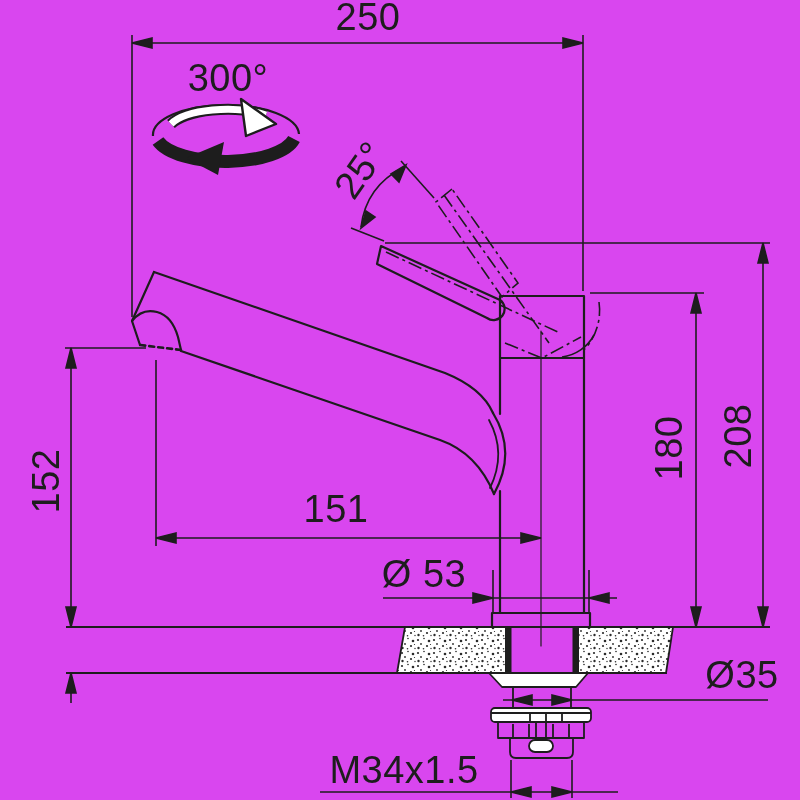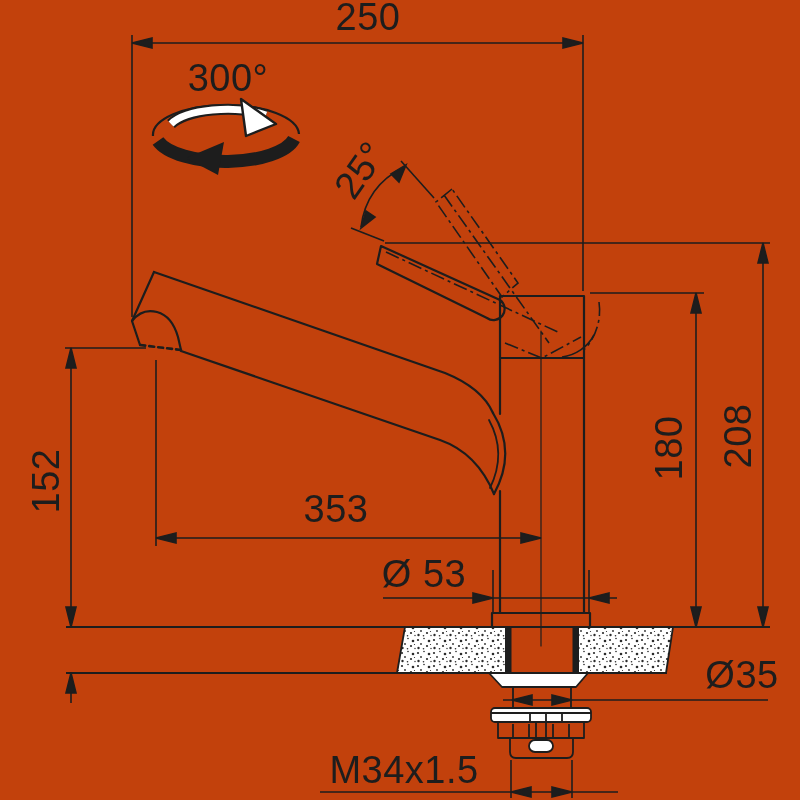--- a/index.html
+++ b/index.html
@@ -1,16 +1,16 @@
 <!DOCTYPE html>
 <html><head>
 <meta charset="utf-8">
 <style>
   html,body{margin:0;padding:0;background:#fff;}
-  .canvas{position:relative;width:800px;height:800px;background:#c2410c;overflow:hidden;
+  .canvas{position:relative;width:800px;height:800px;background:#d946ef;overflow:hidden;
           font-family:"Liberation Sans", sans-serif;color:#1d1d1d;}
   .canvas svg{position:absolute;left:0;top:0;}
   .lbl{position:absolute;font-size:38px;line-height:1;white-space:nowrap;
        transform:translate(-50%,-50%);letter-spacing:0.5px;}
   .lbl.r90{transform:translate(-50%,-50%) rotate(-90deg);}
   .lbl.r55{transform:translate(-50%,-50%) rotate(-55deg);}
 </style>
 </head>
 <body>
 
@@ -168,20 +168,20 @@
     <path d="M171,124 A60,23 0 0 1 266,115" stroke="#ffffff" fill="none" stroke-width="7"></path>
     <polygon points="276,124 241,99 246,136" fill="#ffffff" stroke="#1d1d1d" stroke-width="2.4" stroke-linejoin="round"></polygon>
     <polygon points="186,158 224,142 218,175" fill="#1d1d1d"></polygon>
   </g>
 </svg>
 
 <div class="lbl" style="left:368px;top:17px">250</div>
 <div class="lbl" style="left:228px;top:78px">300°</div>
 <div class="lbl r55" style="left:360px;top:170px">25°</div>
 <div class="lbl r90" style="left:46px;top:481px">152</div>
-<div class="lbl" style="left:336px;top:509px">353</div>
+<div class="lbl" style="left:336px;top:509px">151</div>
 <div class="lbl" style="left:424px;top:574px">Ø 53</div>
 <div class="lbl r90" style="left:669px;top:448px">180</div>
 <div class="lbl r90" style="left:738px;top:436px">208</div>
 <div class="lbl" style="left:742px;top:675px">Ø35</div>
 <div class="lbl" style="left:404px;top:770px">M34x1.5</div>
 
 </div>
 
 </body></html>

